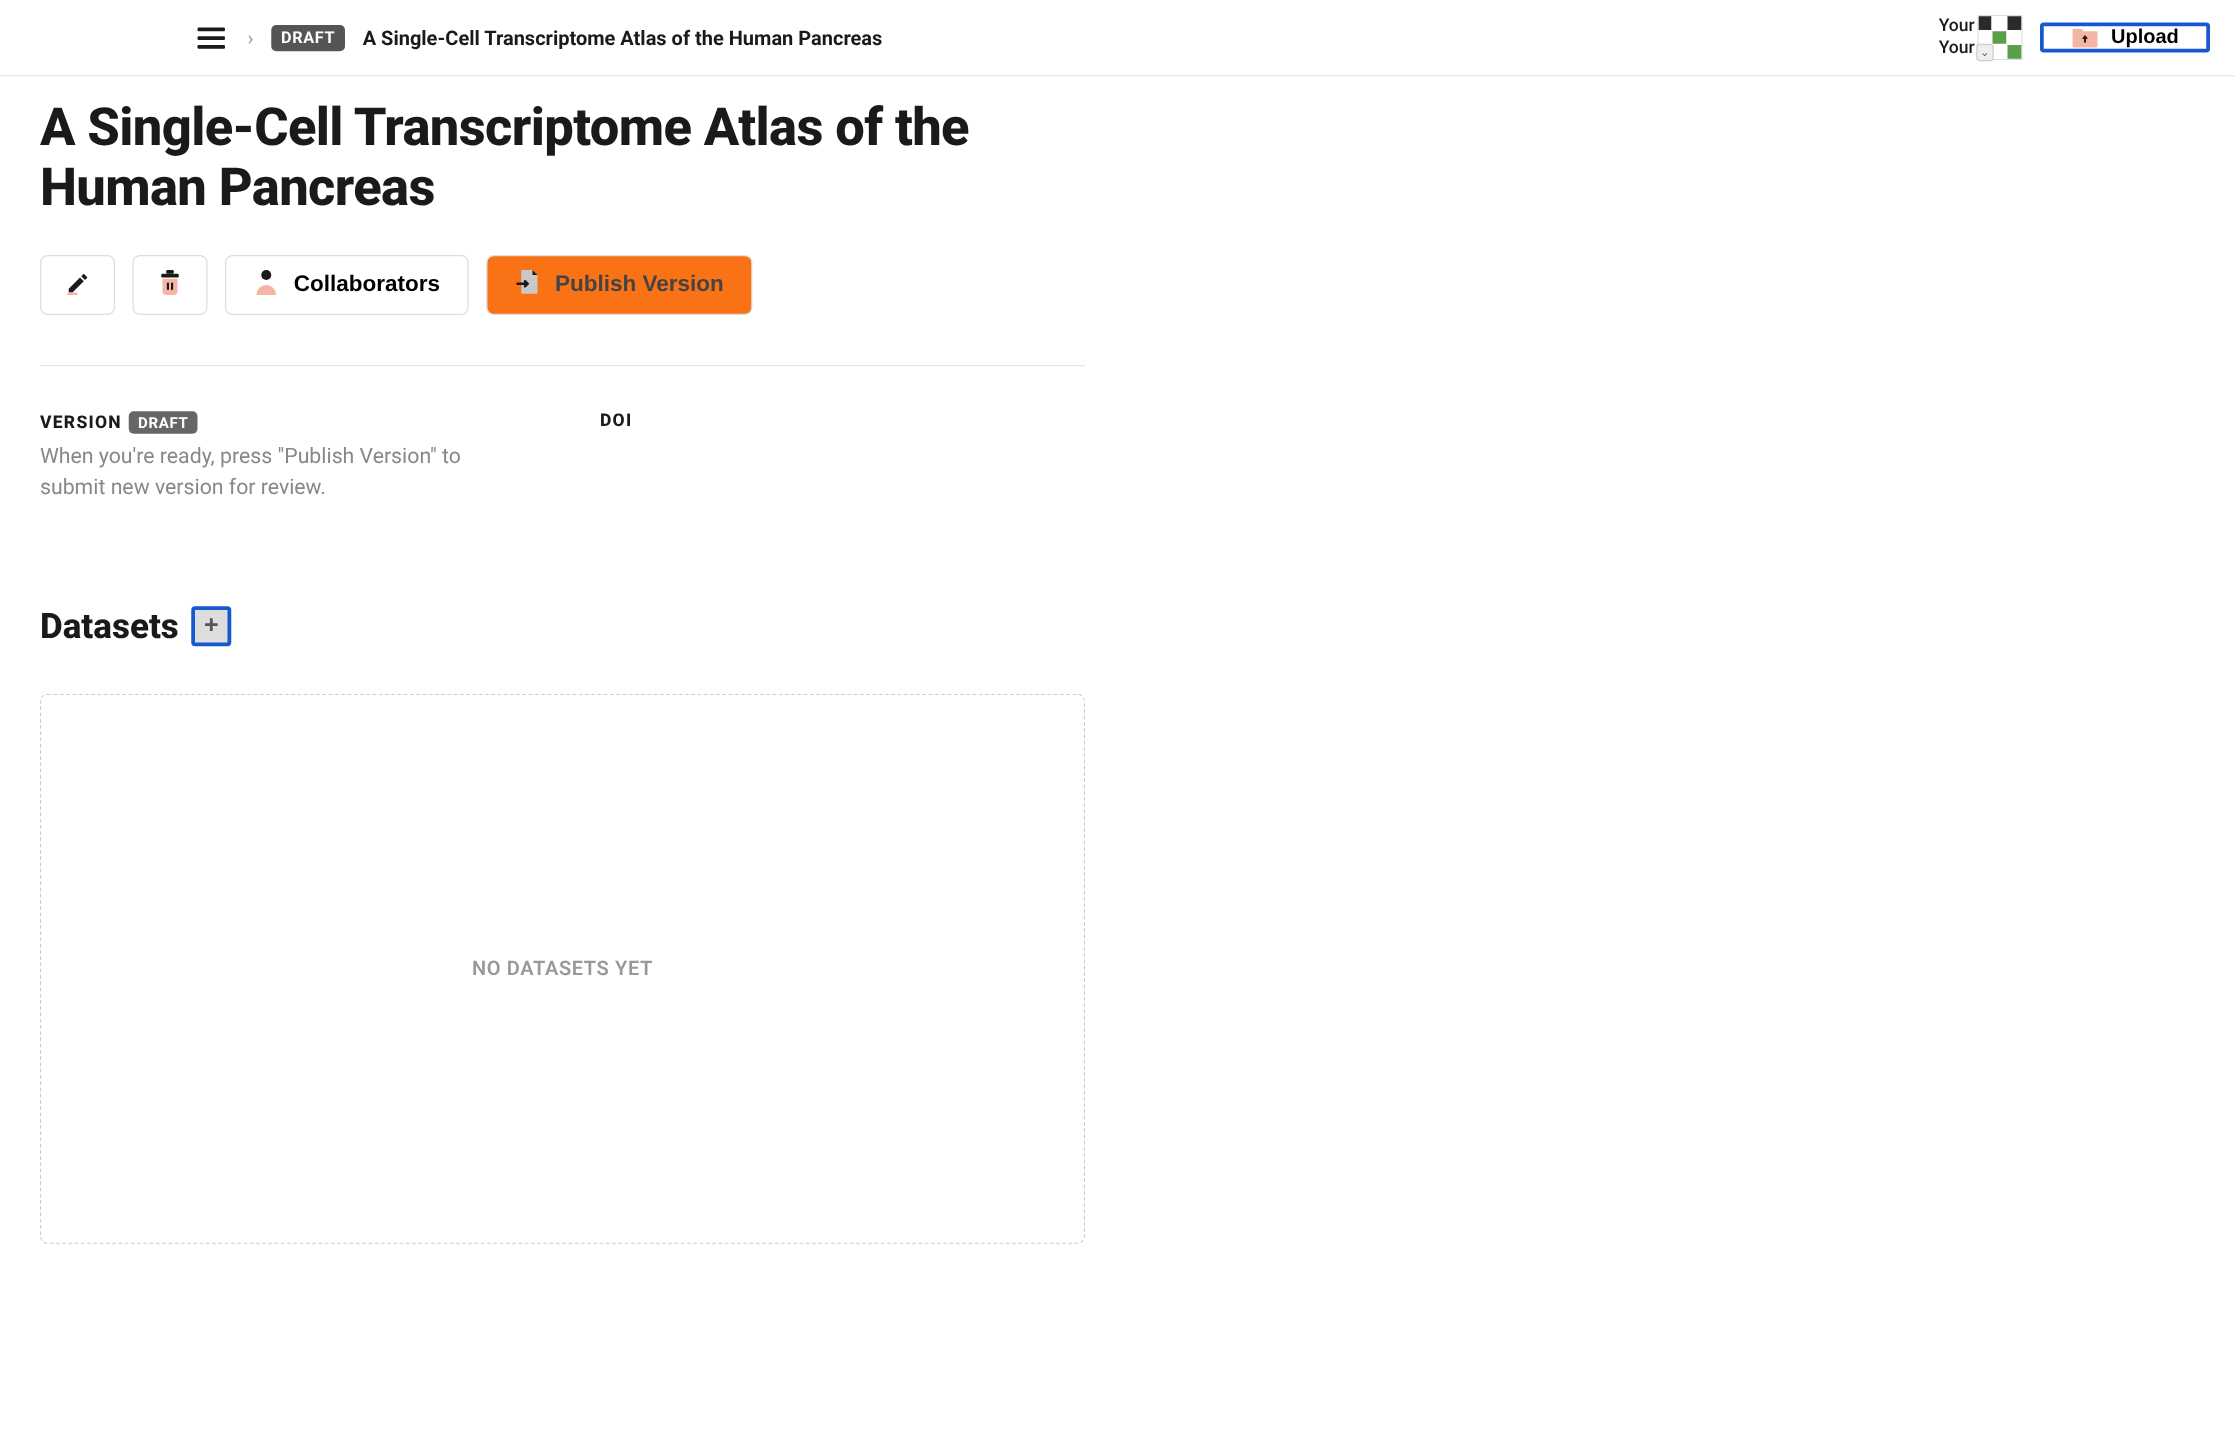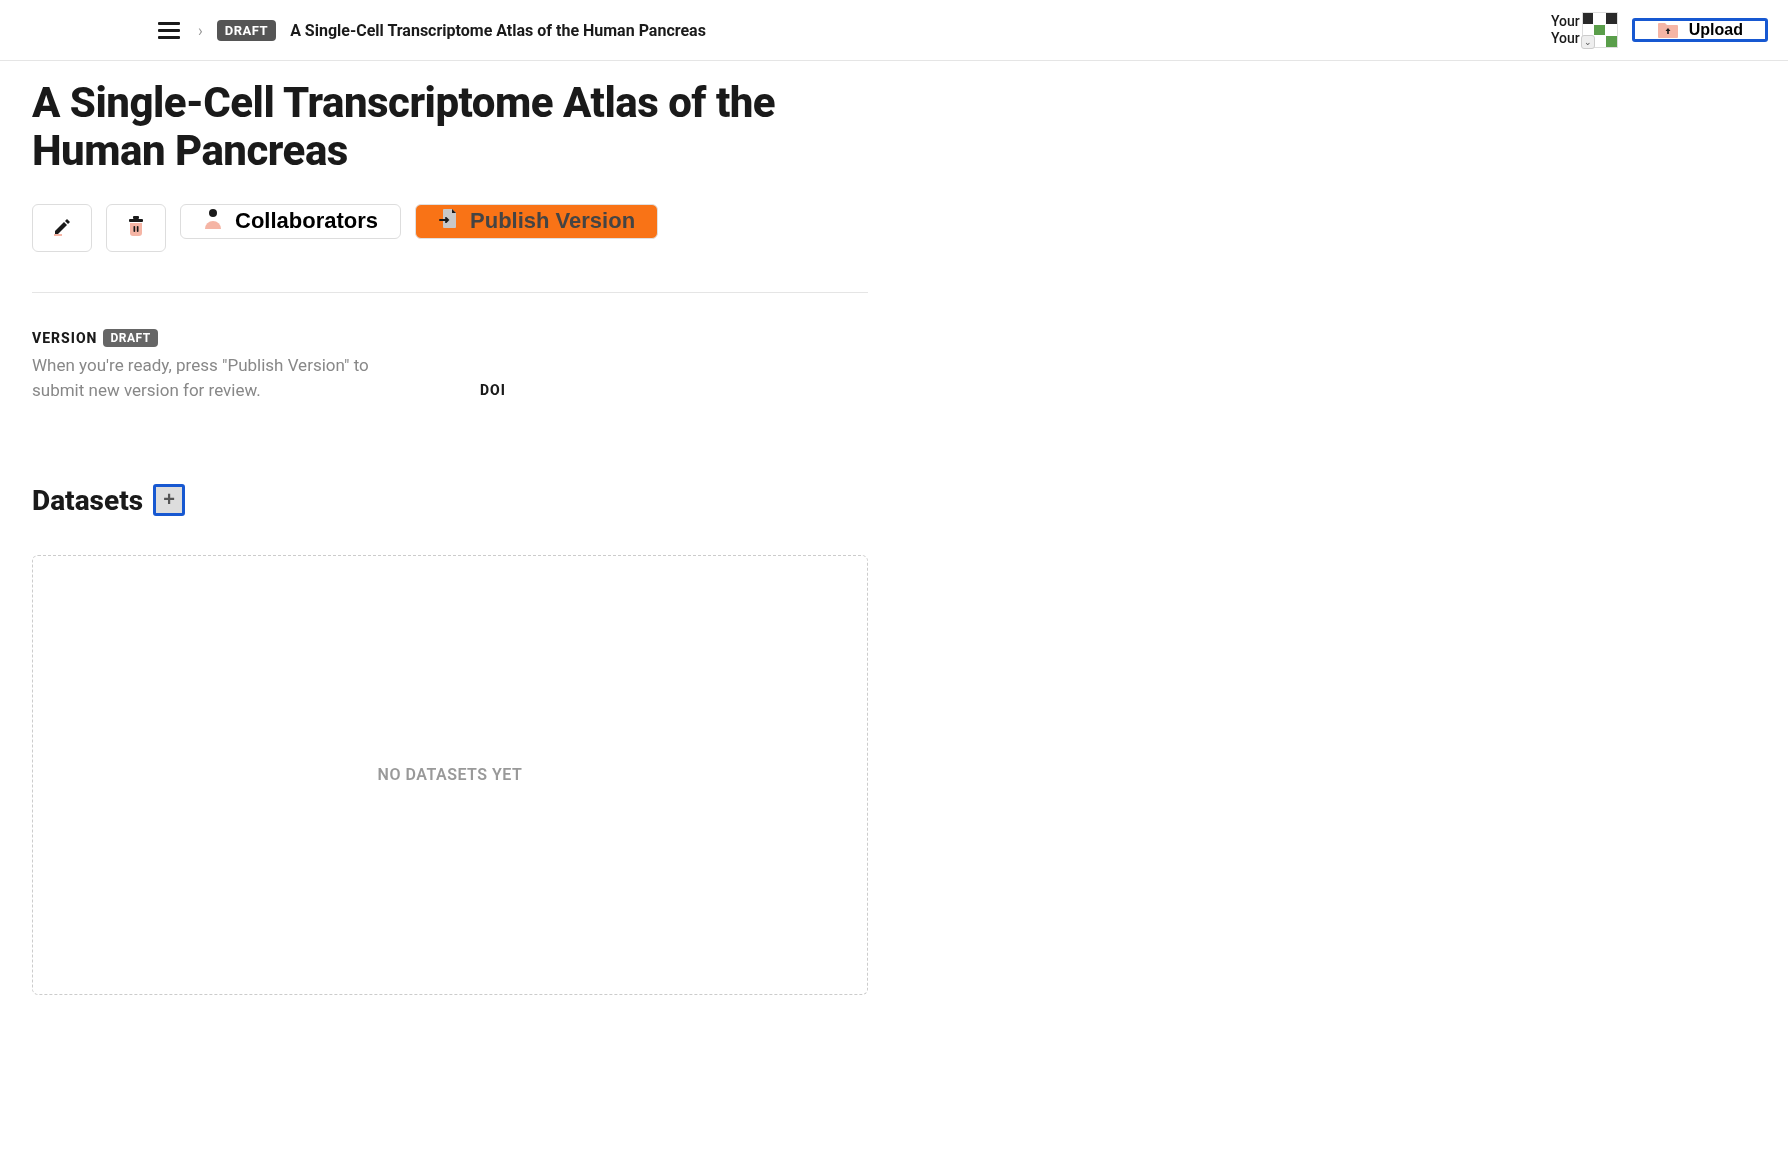--- a/index.html
+++ b/index.html
@@ -151,46 +151,45 @@
       height: 48px;
       border: 1px solid #ddd;
       border-radius: 6px;
       background: #fff;
       display: flex;
       align-items: center;
       justify-content: center;
       cursor: pointer;
     }
     .text-btn {
-      height: 35px;
+      height: 48px;
       padding: 0 22px;
       border: 1px solid #ddd;
       border-radius: 6px;
       background: #fff;
       display: flex;
       align-items: center;
       gap: 12px;
       cursor: pointer;
       font-weight: 700;
-      font-size: 22px;
+      font-size: 18px;
     }
     .text-btn.muted {
       background: #f97316;
       border-color: #e0e0e0;
       color: #444;
     }
     .divider {
       border-top: 1px solid #e5e5e5;
       margin-bottom: 36px;
     }
     .info-row {
       display: flex;
       gap: 60px;
       margin-bottom: 80px;
-      align-items: flex-end;
     }
     .info-col {
       flex: 1;
       max-width: 400px;
     }
     .info-label {
       font-size: 14px;
       font-weight: 800;
       letter-spacing: 1px;
       margin-bottom: 6px;
@@ -198,21 +197,21 @@
       align-items: center;
       gap: 6px;
     }
     .info-text {
       color: #888;
       font-size: 17px;
       line-height: 1.5;
     }
     .section-head {
       display: flex;
-      align-items: flex-start;
+      align-items: flex-end;
       gap: 10px;
       margin-bottom: 38px;
     }
     .section-title {
       font-size: 28px;
       font-weight: 800;
     }
     .add-btn {
       width: 32px;
       height: 32px;

